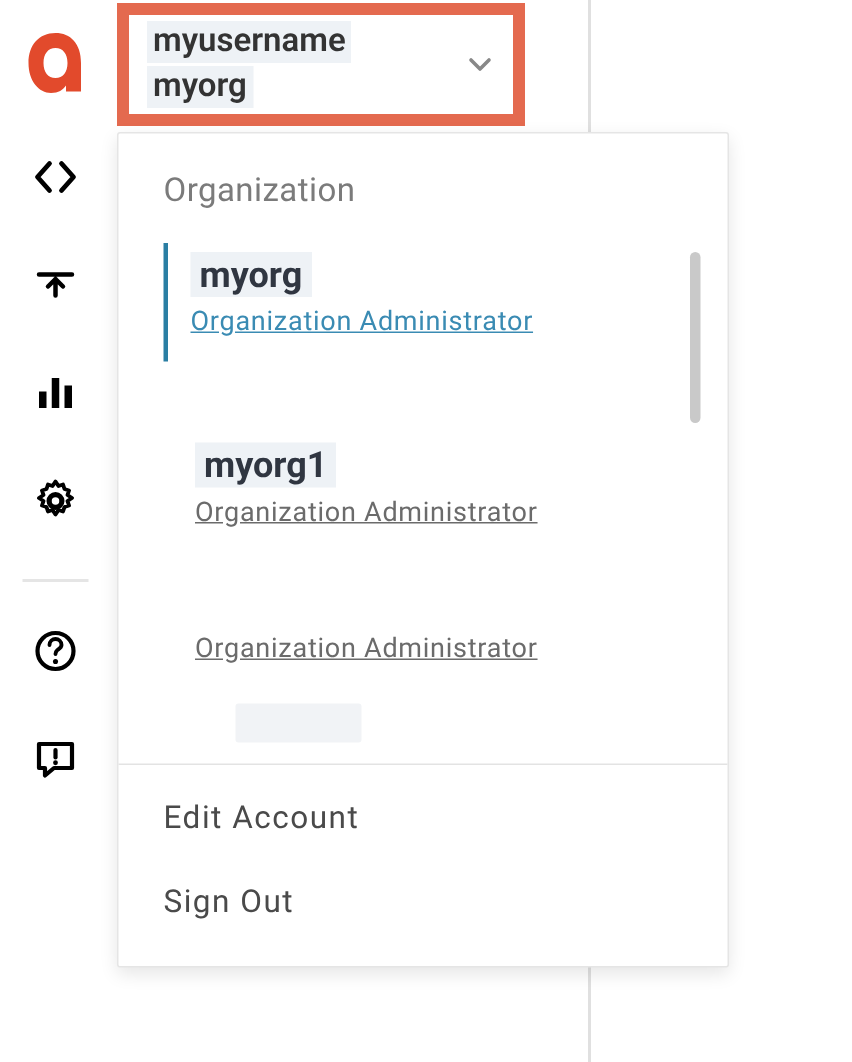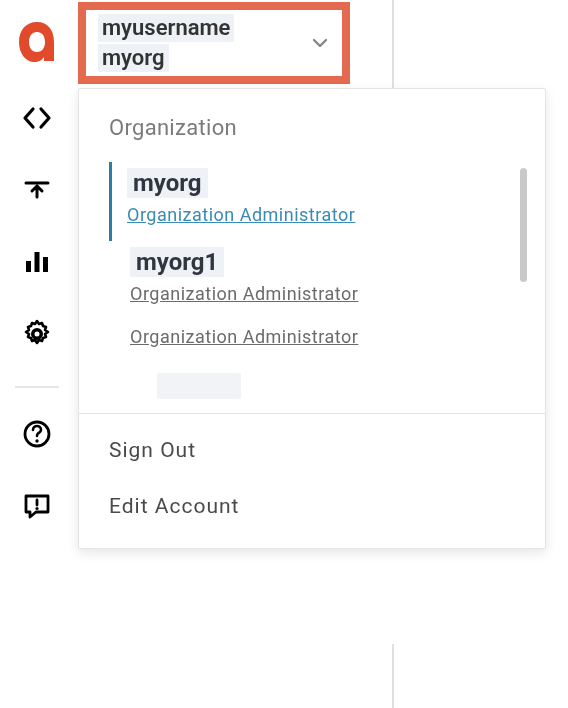--- a/index.html
+++ b/index.html
@@ -90,21 +90,21 @@
     padding: 1px 4px;
   }
   .account-trigger-text div:first-child { margin-bottom: 2px; }
   .chev { width:24px; height:24px; }
 
   
   .dropdown {
     position: absolute;
     left: 78px;
     top: 88px;
-    width: 468px;
+    width: 408px;
     background: #fff;
     border: 1px solid #e5e5e5;
     border-radius: 2px;
     box-shadow: 0 4px 12px rgba(0,0,0,0.10);
     padding-bottom: 14px;
   }
   .dropdown .section-label {
     font-size: 22px;
     color: #7b7b7b;
     padding: 26px 30px 22px 30px;
@@ -127,20 +127,21 @@
     padding: 6px 0 16px 18px;
     cursor:pointer;
   }
   .org-item.selected {
     border-left: 3px solid #2a7ea3;
     padding-left: 15px;
     margin-left: 0;
   }
   .org-item:not(.selected) {
     margin-left: 3px;
+    margin-top: 48px;
   }
   .org-name {
     font-size: 24px;
     font-weight: 700;
     color: #303641;
     display:inline-block;
     background: #eef2f6;
     padding: 1px 6px;
     margin-bottom: 6px;
   }
@@ -260,15 +261,15 @@
 
     <div class="org-item">
       <div class="org-role">Organization Administrator</div>
     </div>
 
     <div class="faded-row"></div>
   </div>
 
   <hr>
 
+  <div class="account-action">Edit Account</div>
   <div class="account-action">Sign Out</div>
-  <div class="account-action">Edit Account</div>
 </div>
 
 </body></html>

